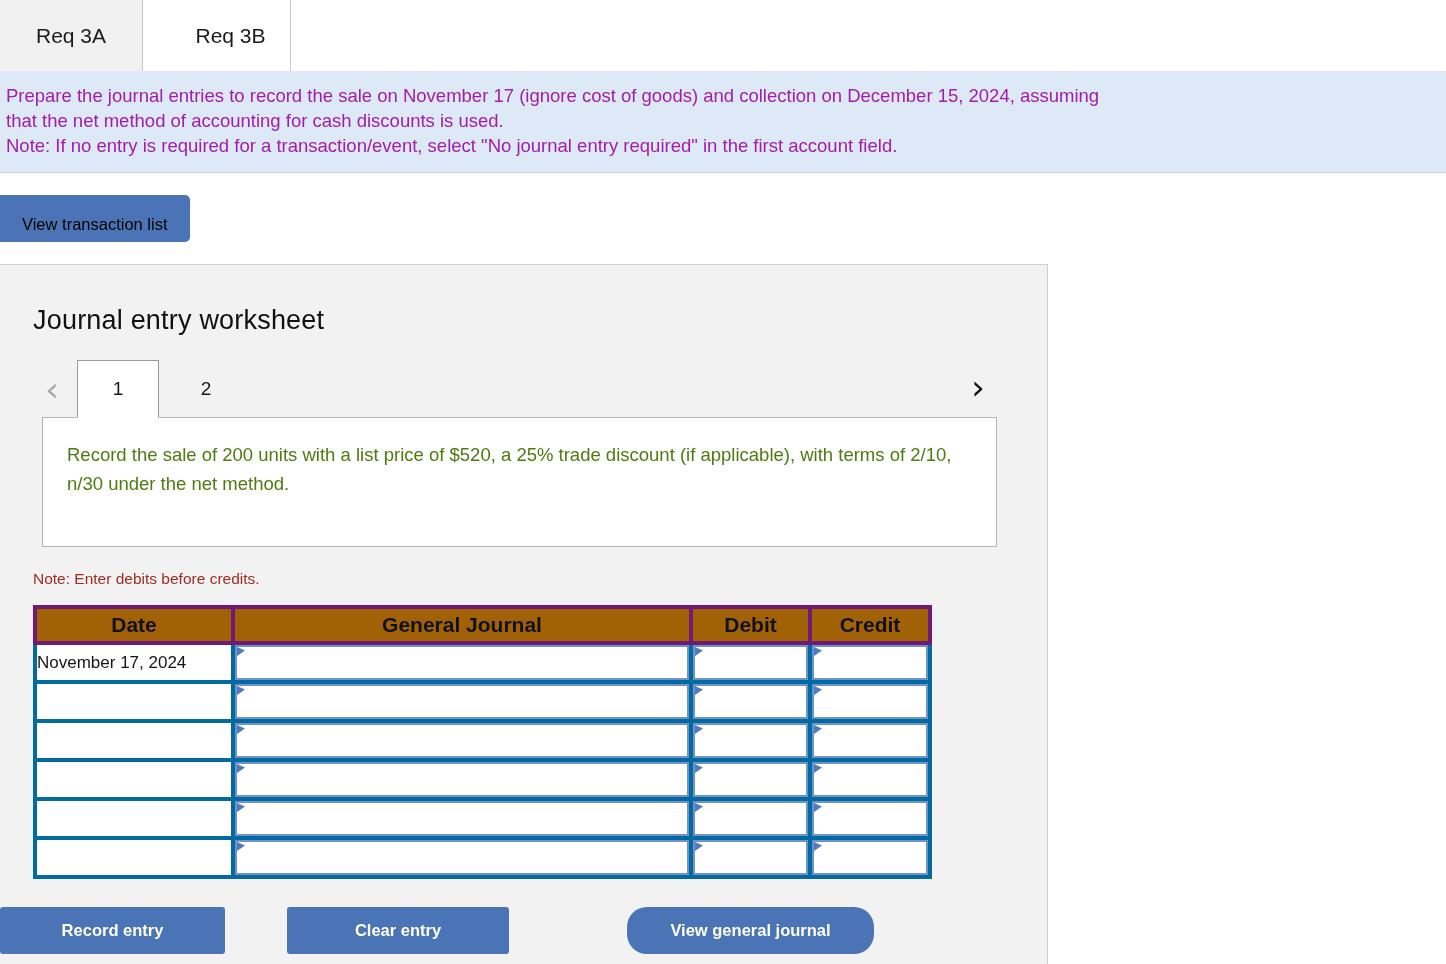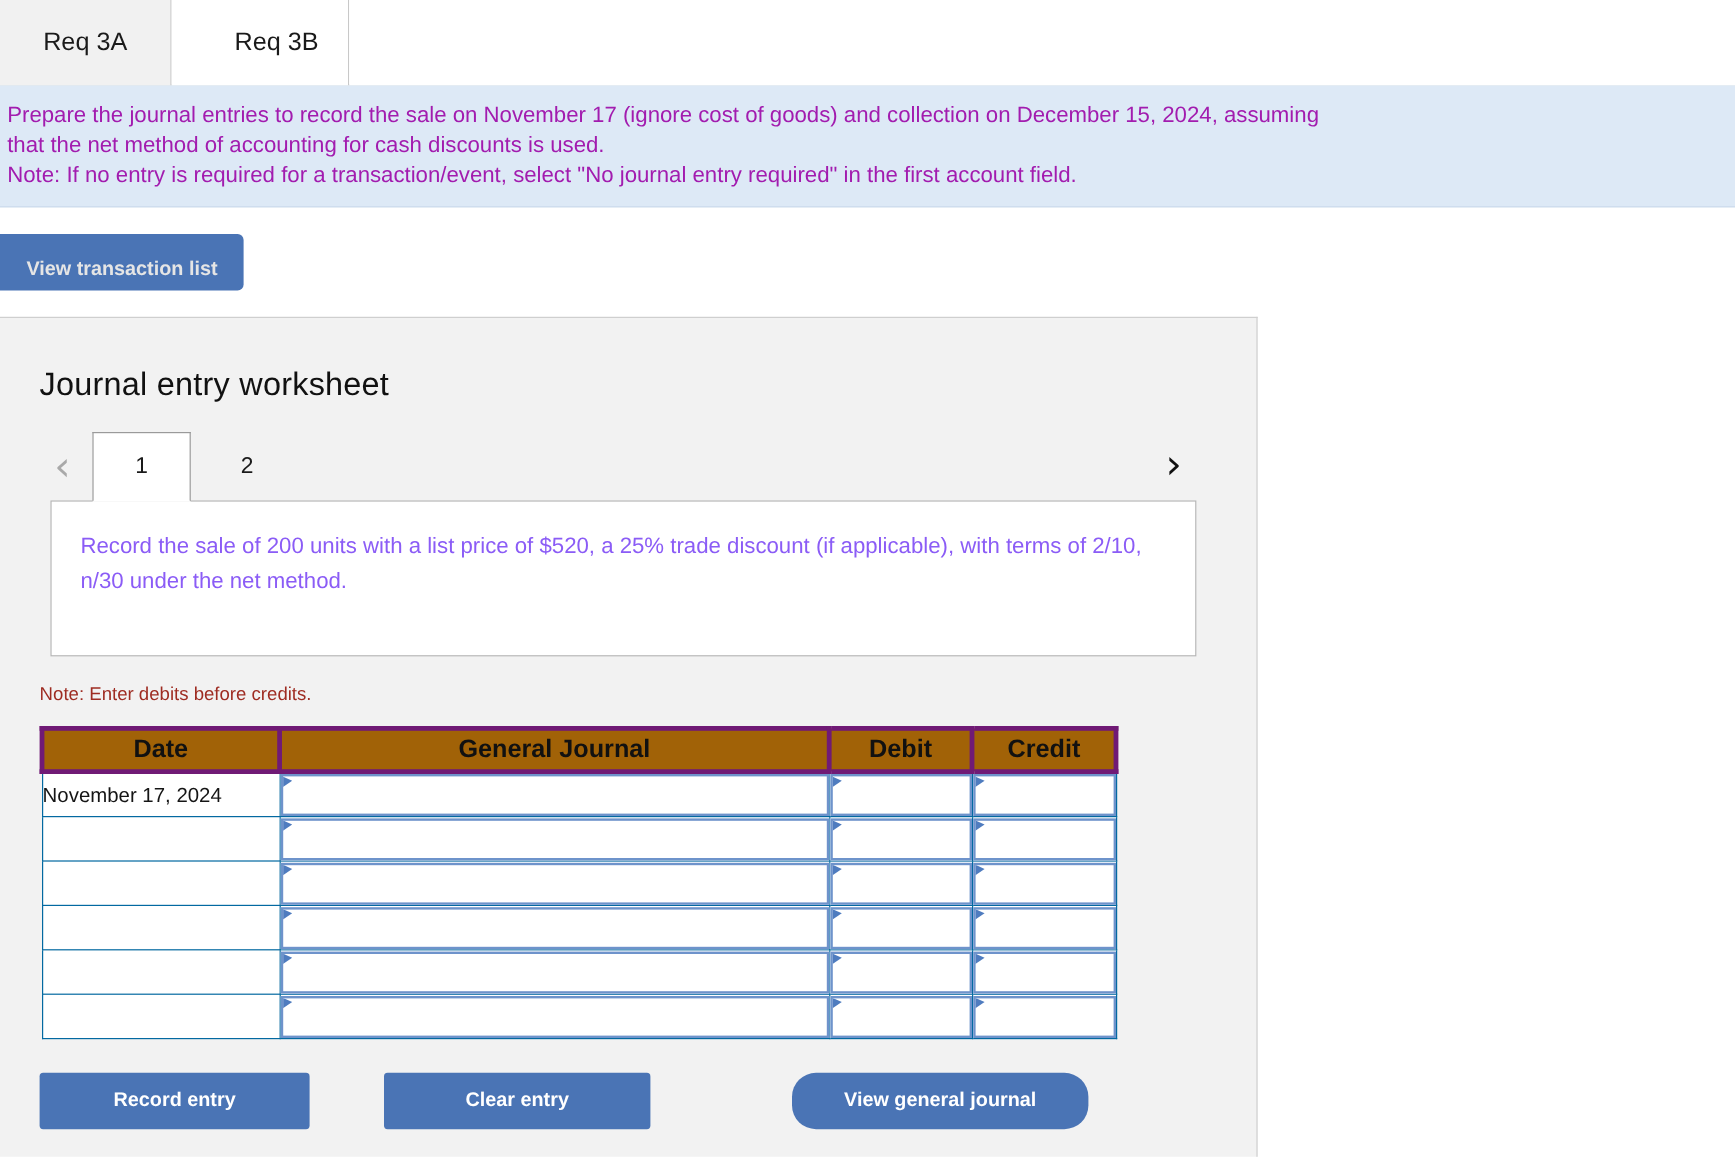--- a/index.html
+++ b/index.html
@@ -74,23 +74,23 @@
     background: #ffffff;
   }
   .btn-txlist {
     display: inline-flex;
     align-items: center;
     justify-content: center;
     height: 47px;
     padding: 12px 22px 0 22px;
     margin-left: 0;
     background: #4a74b5;
-    color: #e5e5e5;
+    color: #000000;
     font-size: 16.5px;
-    font-weight: bold;
+    font-weight: normal;
     border: none;
     border-radius: 0 5px 5px 0;
     cursor: pointer;
     font-family: "Liberation Sans", sans-serif;
   }
 
   
   .worksheet-panel {
     margin-top: 22px;
     margin-left: 0;
@@ -168,21 +168,21 @@
     background: #ffffff;
     border: 1px solid #b6b6b6;
     padding: 22px 24px 18px 24px;
     position: relative;
     top: -1px;
   }
   .desc-box p {
     margin: 0;
     font-size: 18.5px;
     line-height: 29px;
-    color: #8b5cf6;
+    color: #4d7c0f;
   }
 
   .debits-note {
     margin: 22px 0 0 33px;
     font-size: 15.5px;
     color: #9e2c22;
   }
 
   
   .journal-table-wrap {
@@ -202,21 +202,21 @@
     font-weight: bold;
     color: #111111;
     text-align: center;
   }
   th.col-date { width: 198px; }
   th.col-gj   { width: 458px; }
   th.col-debit  { width: 119px; }
   th.col-credit { width: 120px; }
 
   table.journal td {
-    border: 1px solid #0369a1;
+    border: 4px solid #0369a1;
     padding: 0;
     height: 37px;
     background: #ffffff;
     vertical-align: middle;
   }
   td.date-cell {
     font-size: 17px;
     color: #151515;
     text-align: left;
     padding: 0 6px 0 7px;
@@ -242,21 +242,20 @@
     top: 0;
     width: 8px;
     height: 9px;
     background: #4f7cbf;
     clip-path: polygon(0 0, 100% 40%, 0 100%);
   }
 
   
   .btn-row {
     margin: 28px 0 34px 0;
-    padding-left: 33px;
     display: flex;
     align-items: center;
     width: 1048px;
   }
   .btn {
     height: 47px;
     background: #4a74b5;
     color: #ffffff;
     font-size: 16.5px;
     font-weight: bold;

